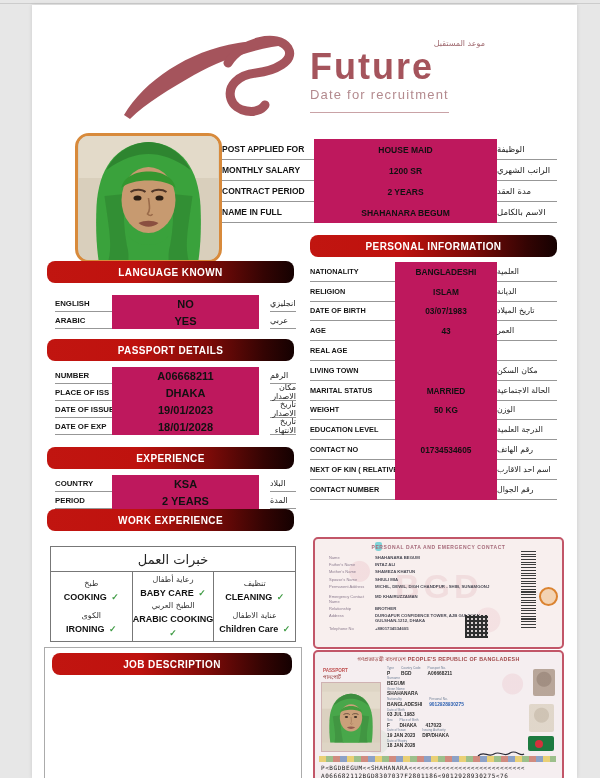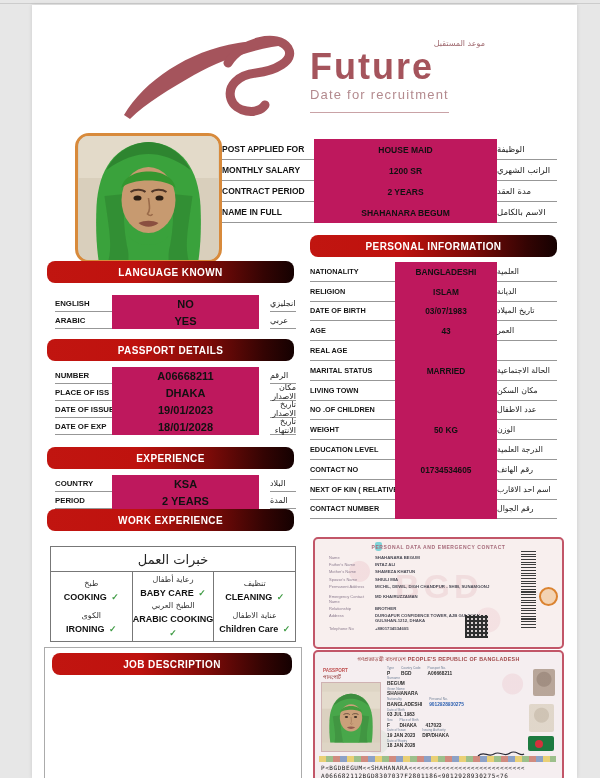--- a/index.html
+++ b/index.html
@@ -274,33 +274,28 @@
       <div class="lbl">AGE</div>
       <div class="val">43</div>
       <div class="arc ar">العمر</div>
     </div>
     <div class="trow">
       <div class="lbl">REAL AGE</div>
       <div class="val"></div>
       <div class="arc ar"></div>
     </div>
     <div class="trow">
+      <div class="lbl">LIVING TOWN</div>
+      <div class="val"></div>
+      <div class="arc ar">مكان السكن</div>
+    </div>
+    <div class="trow">
       <div class="lbl">MARITAL STATUS</div>
       <div class="val">MARRIED</div>
       <div class="arc ar">الحالة الاجتماعية</div>
-    </div>
-    <div class="trow">
-      <div class="lbl">LIVING TOWN</div>
-      <div class="val"></div>
-      <div class="arc ar">مكان السكن</div>
-    </div>
-    <div class="trow">
-      <div class="lbl">NO .OF CHILDREN</div>
-      <div class="val"></div>
-      <div class="arc ar">عدد الاطفال</div>
     </div>
     <div class="trow">
       <div class="lbl">WEIGHT</div>
       <div class="val">50 KG</div>
       <div class="arc ar">الوزن</div>
     </div>
     <div class="trow">
       <div class="lbl">EDUCATION LEVEL</div>
       <div class="val"></div>
       <div class="arc ar">الدرجة العلمية</div>

